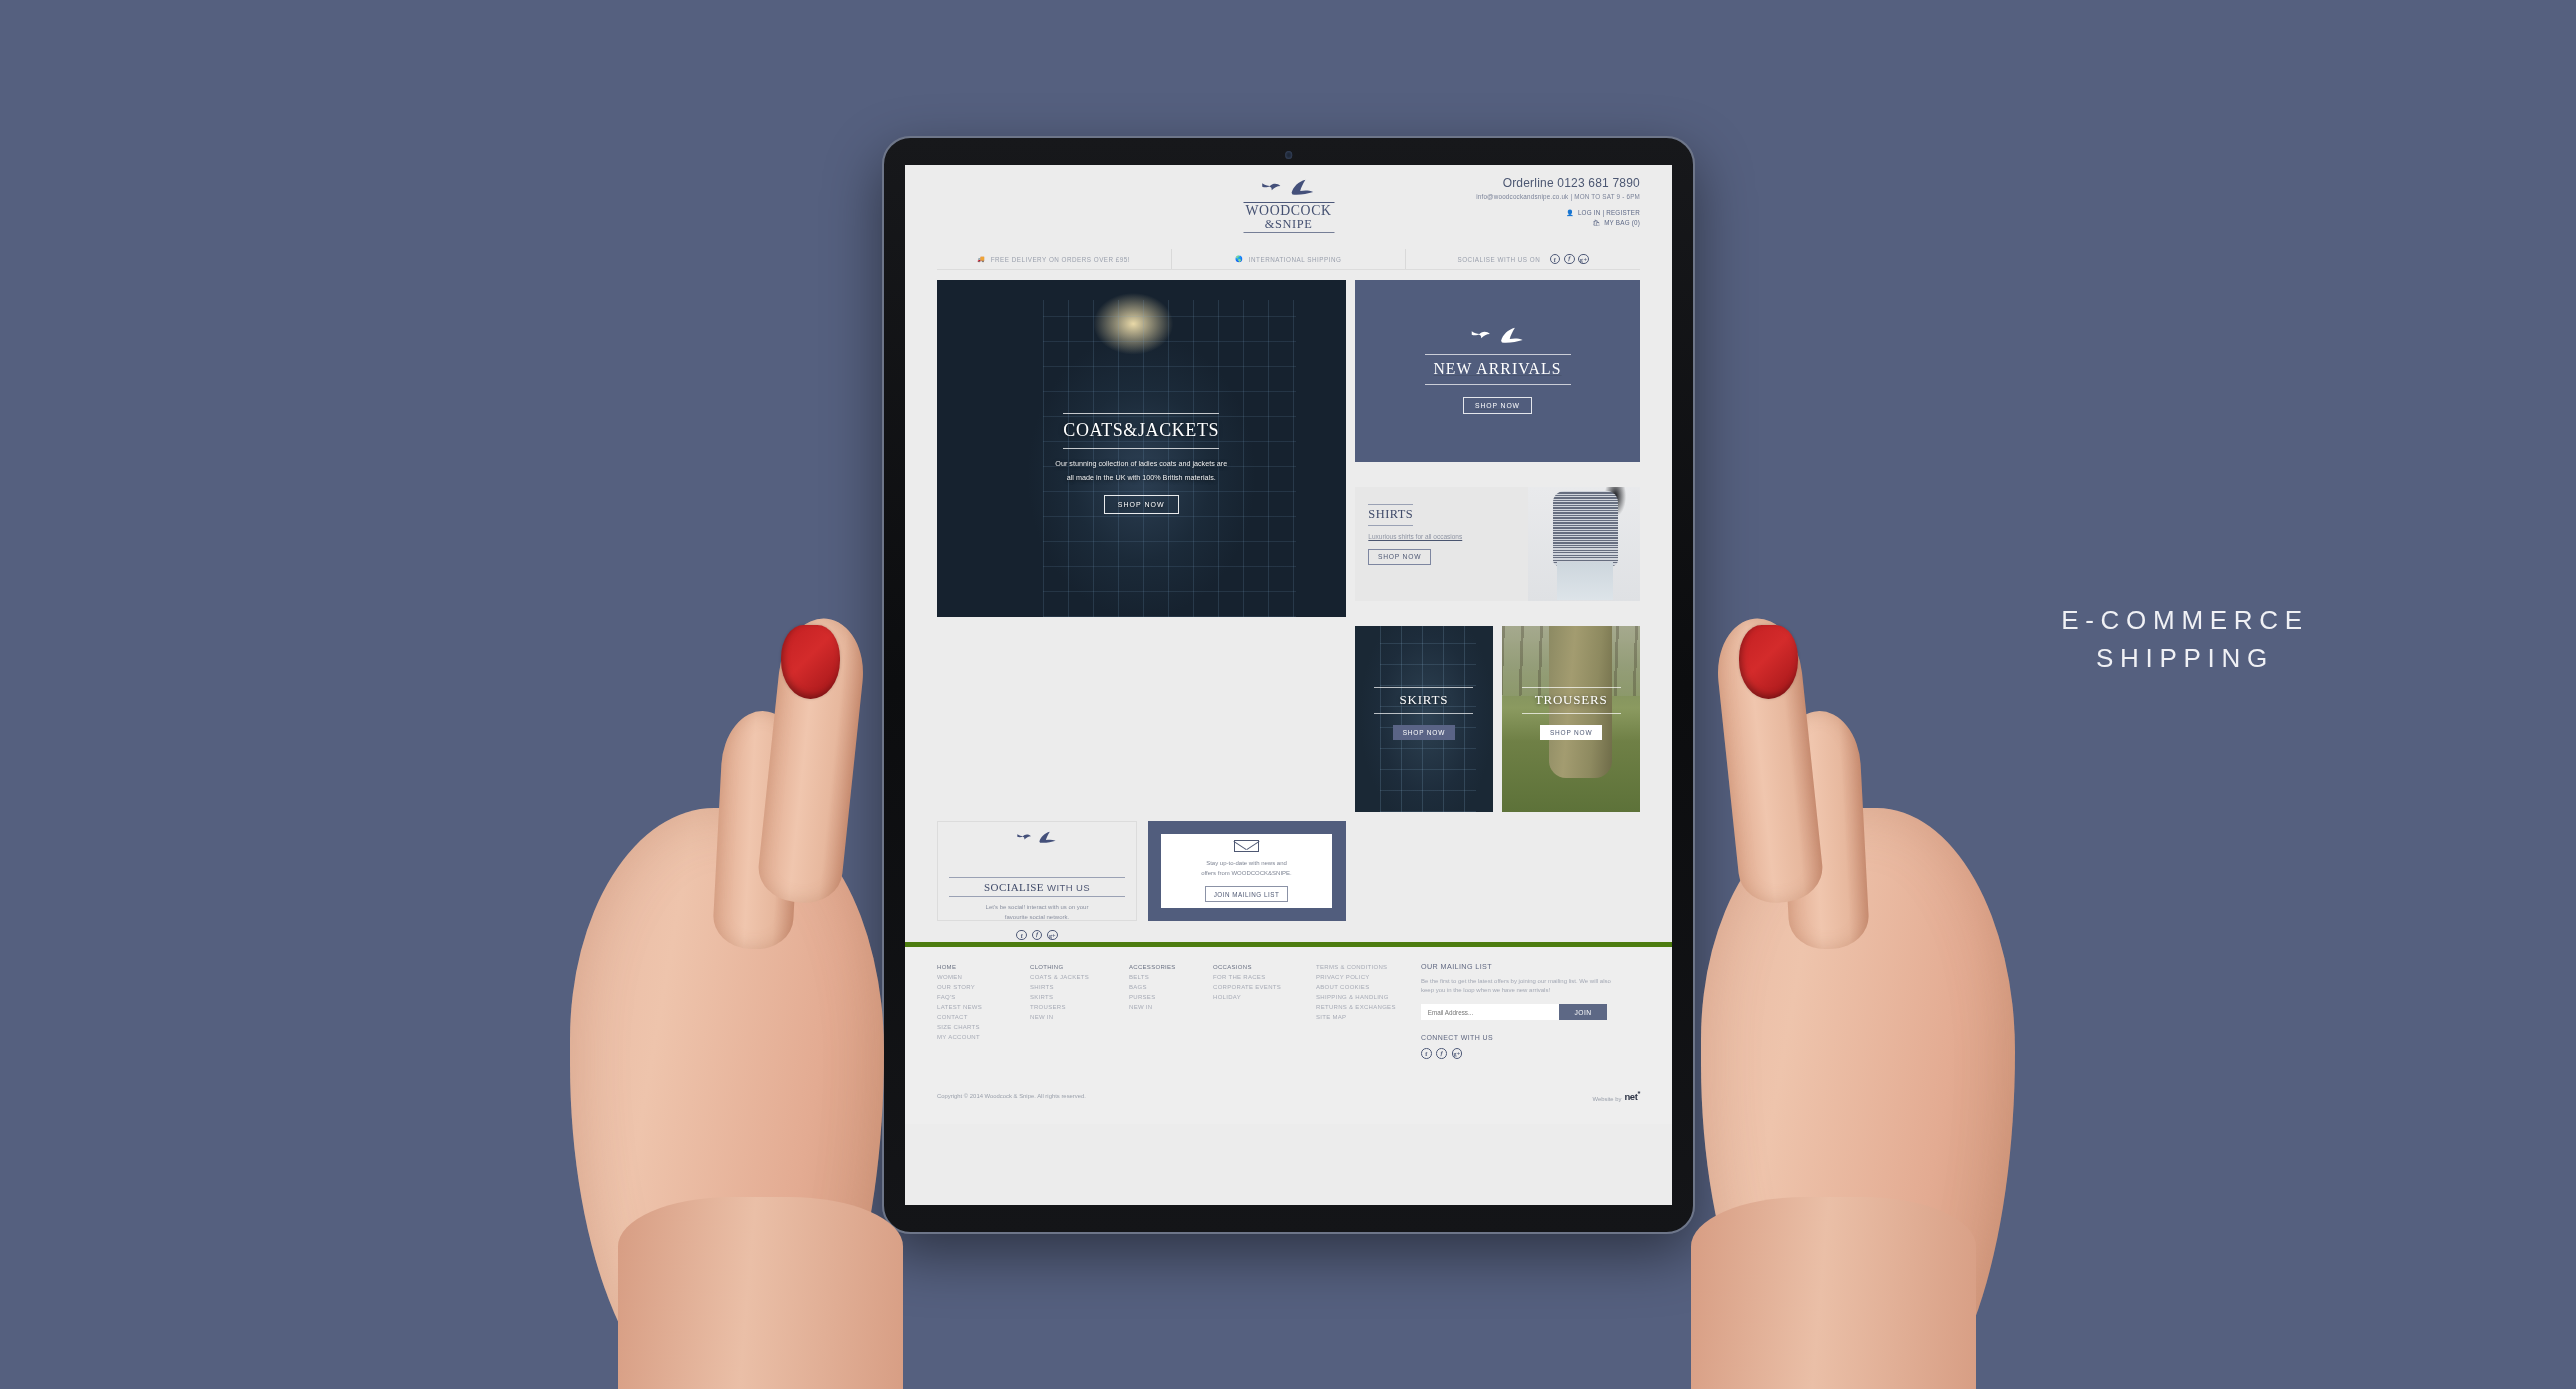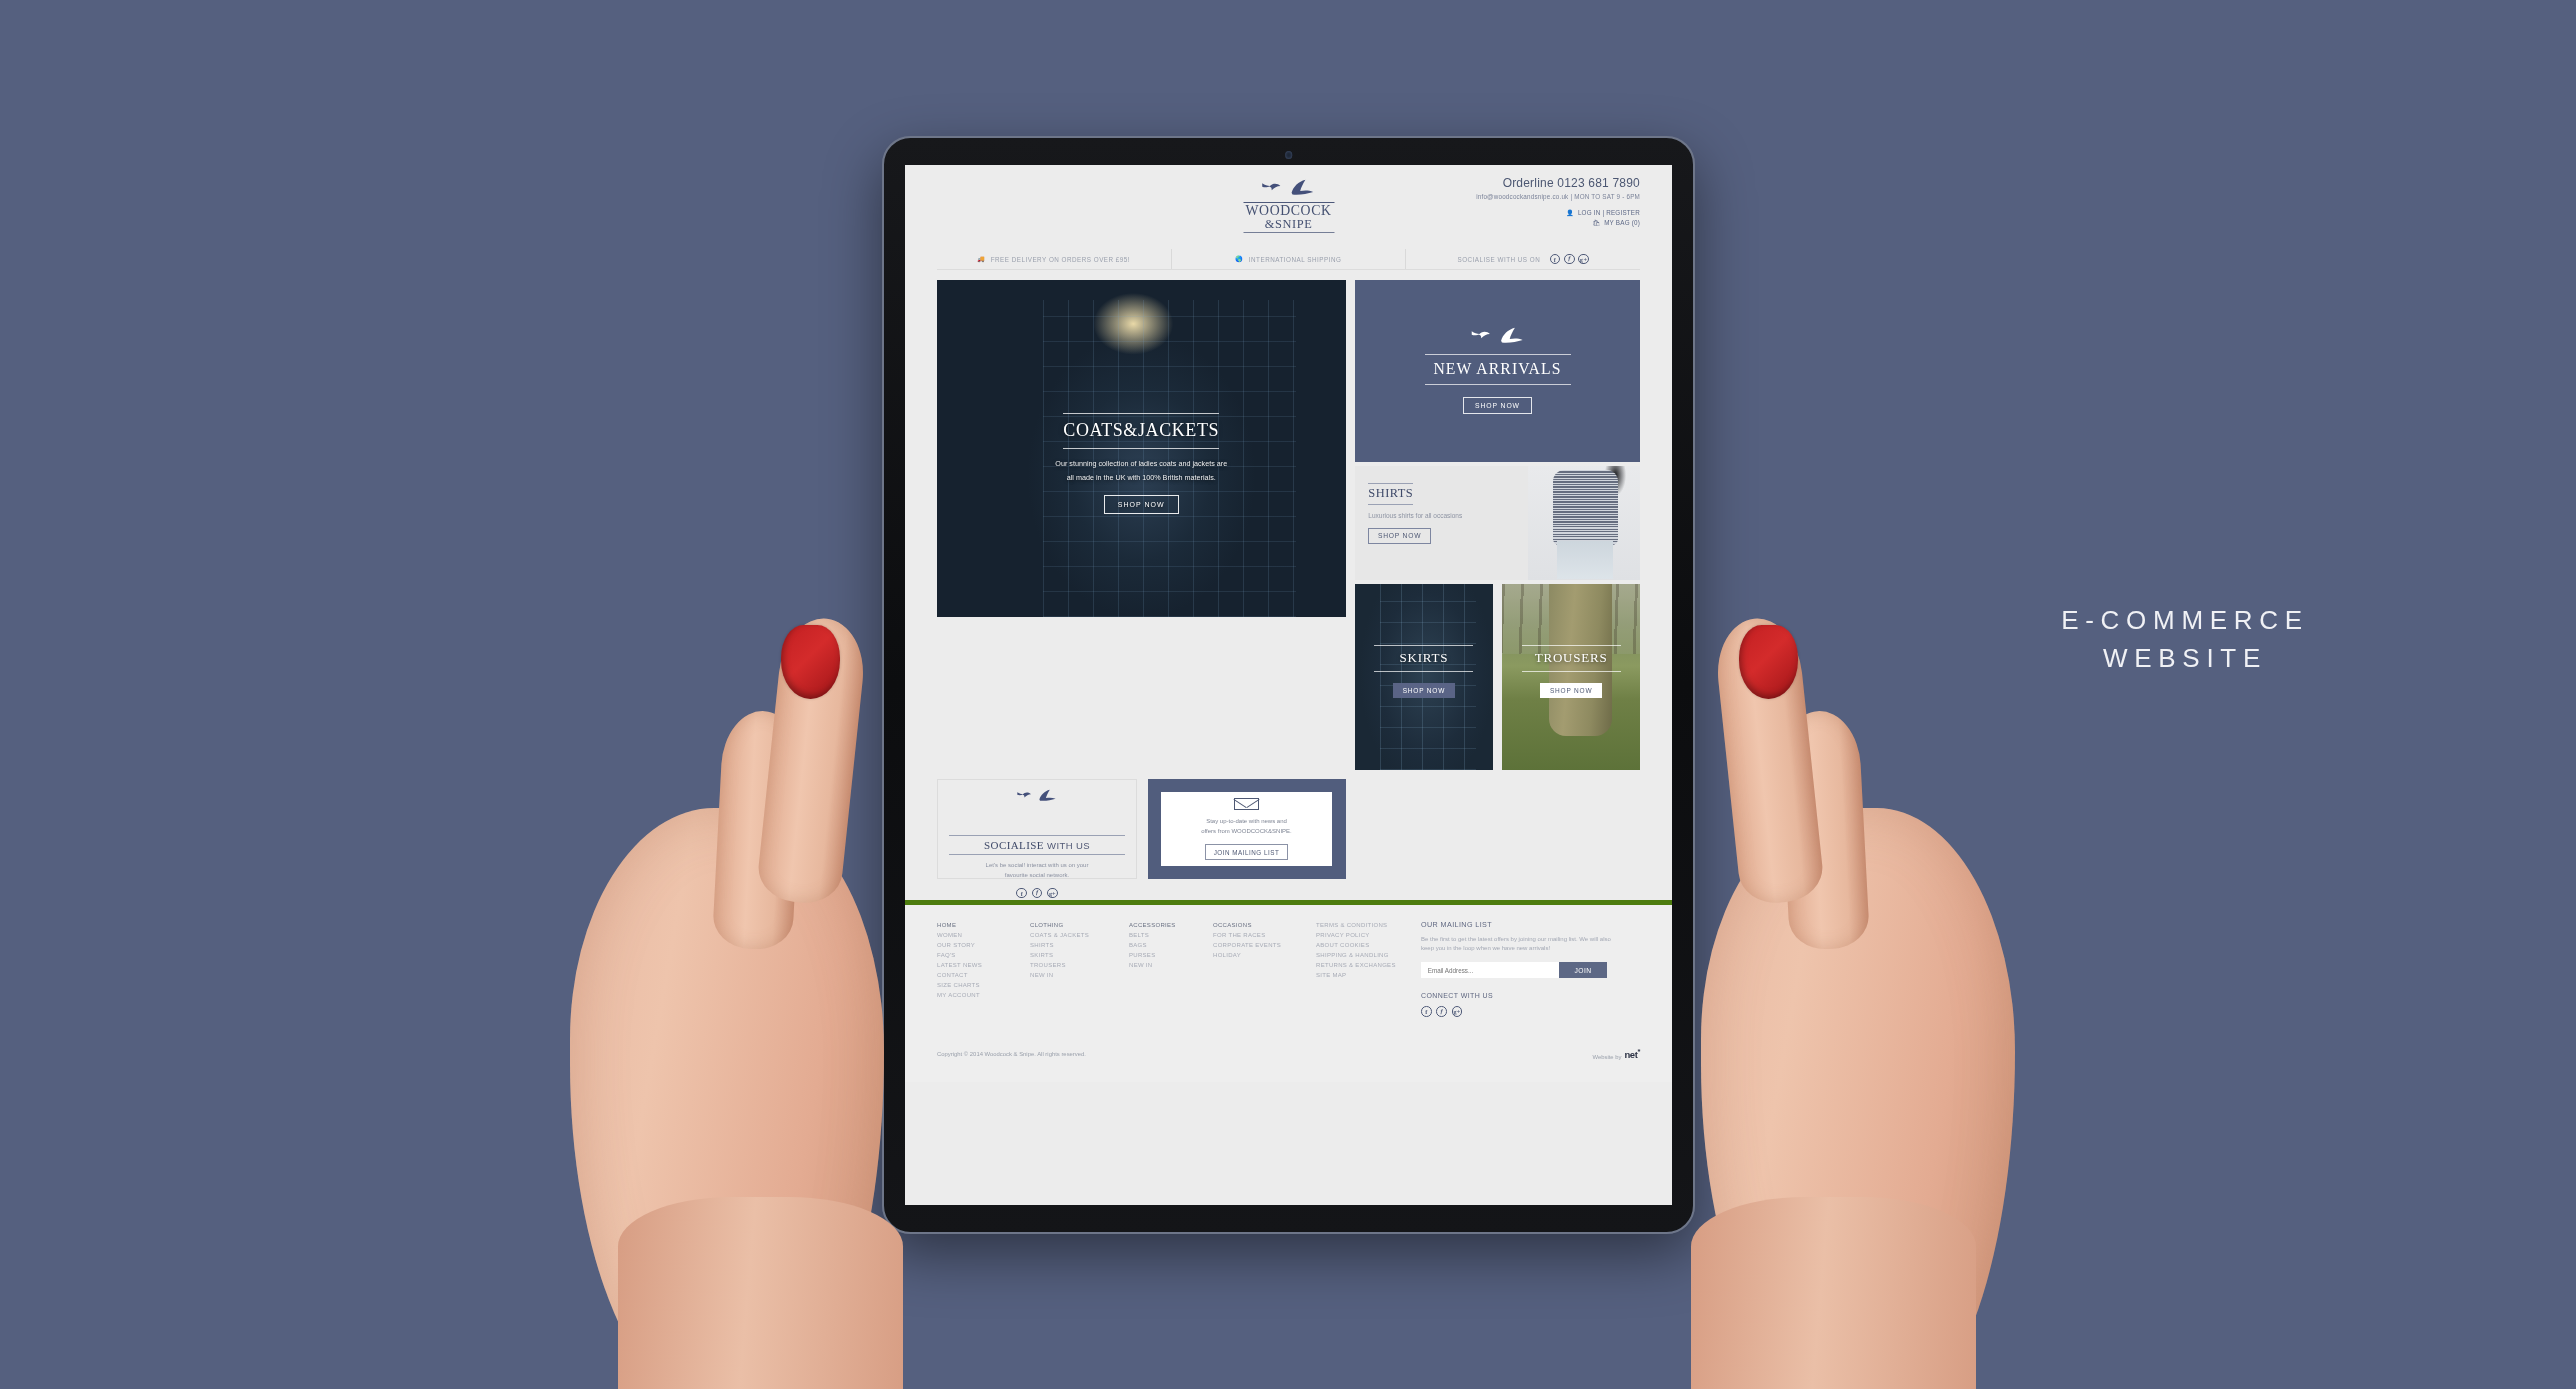--- a/index.html
+++ b/index.html
@@ -149,21 +149,21 @@
   .circ {
     width: 10.5px; height: 10.5px; border-radius: 50%;
     border: 1px solid #4f5a78; color: #4f5a78;
     display: inline-flex; align-items: center; justify-content: center;
     font-size: 6.2px; font-family: "Liberation Serif", serif; font-weight: bold;
   }
 
   
   .main { display: flex; gap: 9.5px; margin-top: 9.5px; }
   .col-left { width: 409px; }
-  .col-right { width: 285px; display: flex; flex-direction: column; gap: 4px; }
+  .col-right { width: 285px; display: flex; flex-direction: column; gap: 25px; text-decoration: underline; }
 
   .hero {
     height: 337px; position: relative; overflow: hidden;
     background: linear-gradient(180deg,#cfd3d4 0%, #b9c0c2 18%, #20303f 38%, #1b2b3c 70%, #24323f 100%);
   }
   .hero .photo {
     position: absolute; inset: 0;
     background:
       radial-gradient(ellipse 57px 44px at 48% 13%, #e9d9a8 0%, rgba(233,217,168,0) 70%),
       radial-gradient(ellipse 114px 143px at 50% 58%, #2c3f53 0%, #1b2a39 60%, #16222f 100%),
@@ -353,21 +353,21 @@
   }
   .copy .by { display: flex; align-items: baseline; gap: 2.9px; color: #9aa0ab; }
   .copy .net { font-size: 9.5px; font-weight: bold; color: #2d3345; letter-spacing: -0.4px; }
   .copy .net sup { font-size: 7.6px; }
 </style>
 </head>
 <body>
 
 <div class="caption">
   <div>E-COMMERCE</div>
-  <div>WEBSITE</div>
+  <div>SHIPPING</div>
 </div>
 
 <div class="hand" id="hand-left">
   <div class="palm"></div>
   <div class="wrist"></div>
   <div class="finger f2"></div>
   <div class="finger f1"></div>
   <div class="nail n1"></div>
 </div>
 

